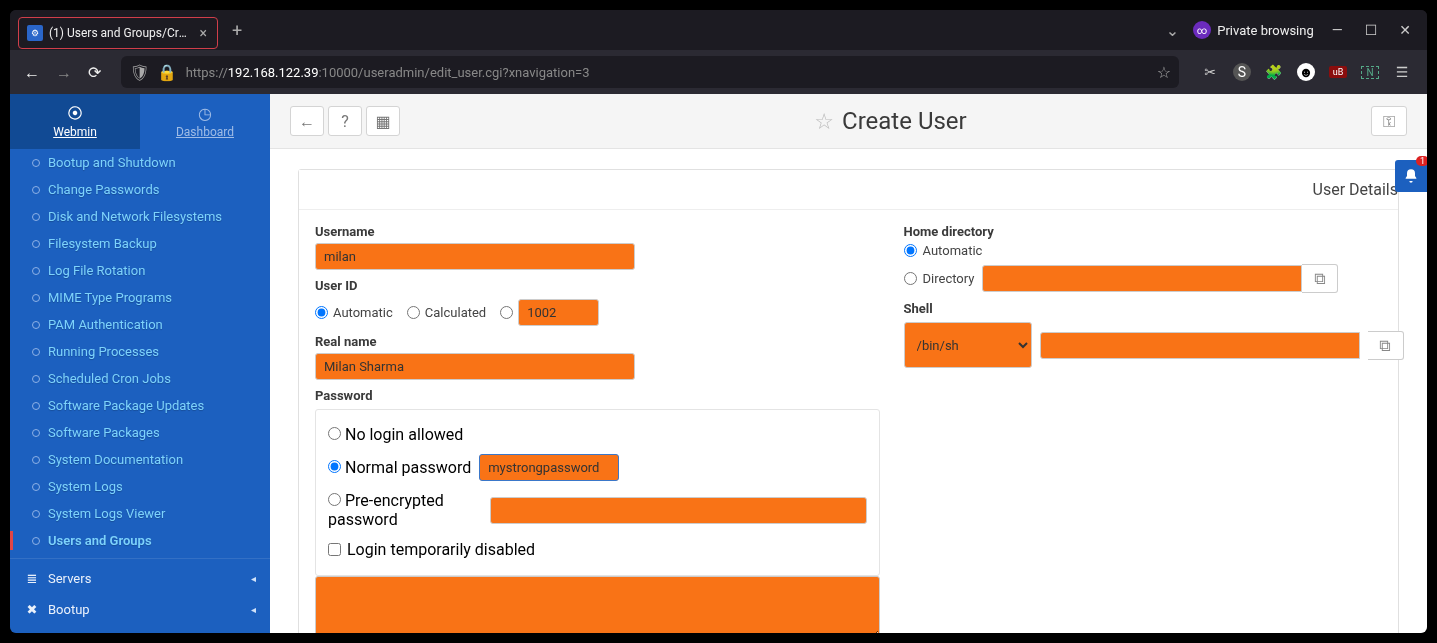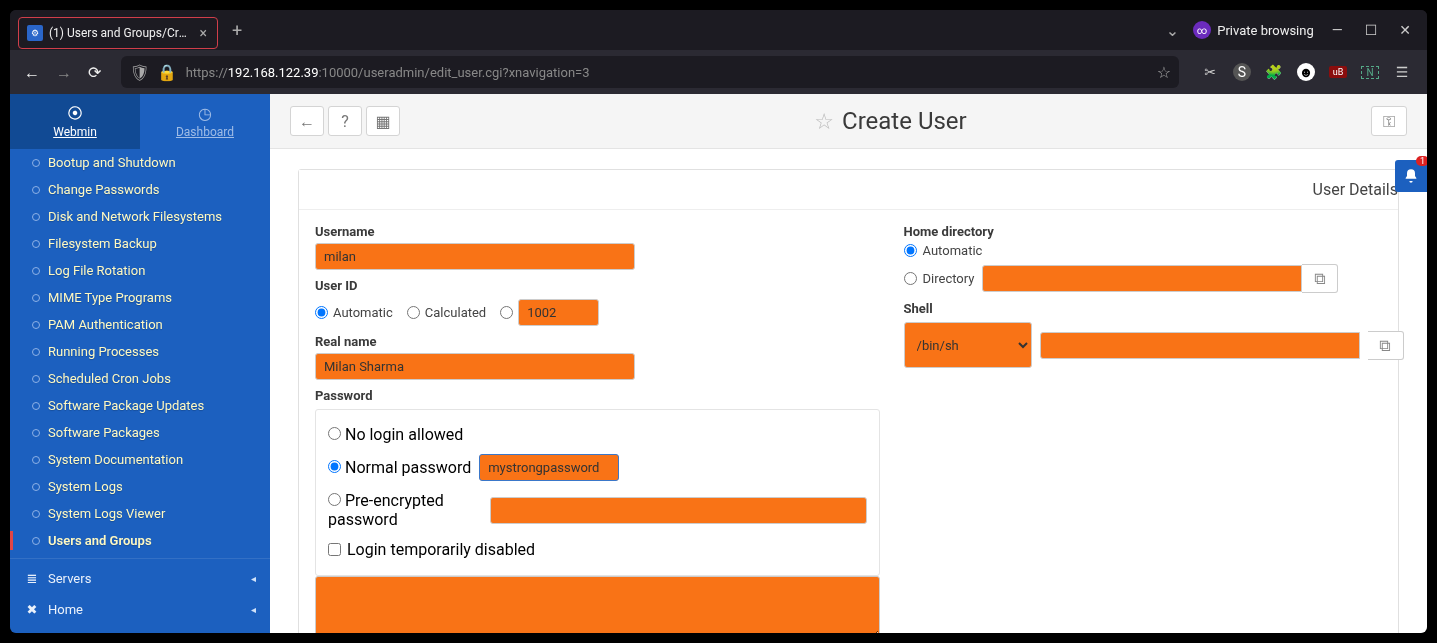--- a/index.html
+++ b/index.html
@@ -37,21 +37,21 @@
 .content { flex:1; display:flex; overflow:hidden; }
 
 
 .sidebar { width:260px; background:#1c60bf; display:flex; flex-direction:column; color:#fff; font-size:13px; }
 .nav-tabs { display:flex; height:55px; }
 .nav-tab { flex:1; display:flex; flex-direction:column; align-items:center; justify-content:center; gap:2px; color:#9fbce6; cursor:pointer; }
 .nav-tab.active { background:#114a94; color:#fff; }
 .nav-tab .icon { font-size:16px; }
 .nav-tab .lbl { font-size:12px;text-decoration:underline; }
 .menu { flex:1; overflow:hidden; }
-.menu-item { display:flex; align-items:center; padding:6px 14px 6px 38px; position:relative; color:#fef9c3; cursor:pointer; text-shadow:0 1px 1px rgba(0,0,0,.2); }
+.menu-item { display:flex; align-items:center; padding:6px 14px 6px 38px; position:relative; color:#7dd3fc; cursor:pointer; text-shadow:0 1px 1px rgba(0,0,0,.2); }
 .menu-item::before { content:""; position:absolute; left:22px; width:6px; height:6px; border:1px solid #8db1e6; border-radius:50%; }
 .menu-item.active { font-weight:600; }
 .menu-item.active-marker::after { content:""; position:absolute; left:0; top:4px; bottom:4px; width:3px; background:#e04646; }
 .menu-cat { display:flex; align-items:center; padding:8px 14px; color:#eaf1fb; cursor:pointer; }
 .menu-cat .caticon { width:16px; margin-right:8px; text-align:center; }
 .menu-cat .caret { margin-left:auto; font-size:10px; color:#cfe1f9; }
 .menu hr { border:none; border-top:1px solid rgba(255,255,255,.1); margin:4px 0; }
 
 
 .main { flex:1; background:#fff; overflow:auto; position:relative; }
@@ -205,21 +205,21 @@
             <span>Users and Groups</span>
           </div>
         <hr>
         <div class="menu-cat">
           <span class="caticon">≣</span>
           <span>Servers</span>
           <span class="caret">◂</span>
         </div>
         <div class="menu-cat">
           <span class="caticon">✖</span>
-          <span>Home</span>
+          <span>Bootup</span>
           <span class="caret">◂</span>
         </div>
       </div>
     </div>
 
     <div class="main">
       <div class="headerbar">
         <div class="left-btns">
           <div class="btn">←</div>
           <div class="btn">?</div>

